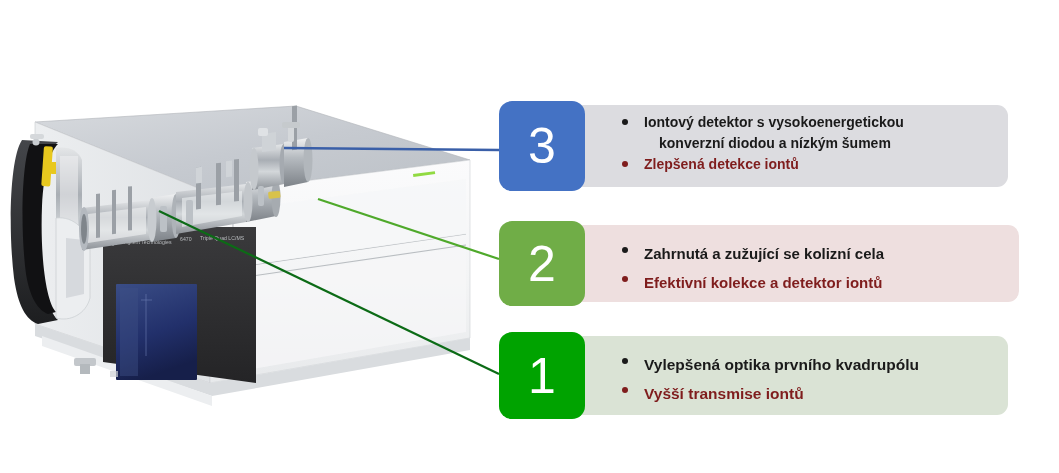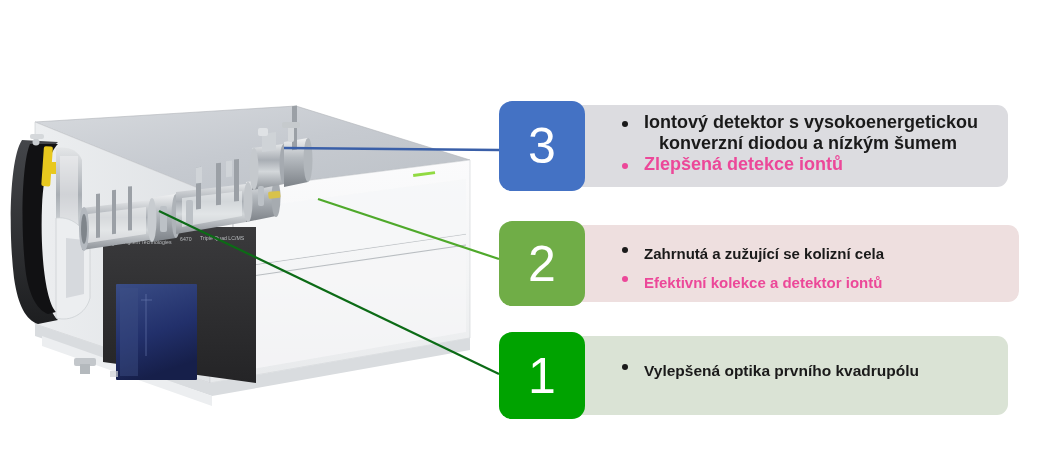--- a/index.html
+++ b/index.html
@@ -88,39 +88,39 @@
     content: "";
     position: absolute;
     left: 6px;
     top: 0.52em;
     width: 6px;
     height: 6px;
     border-radius: 50%;
     background: currentColor;
   }
   .b-dark { color: #1a1a1a; }
-  .b-blue { color: #ec4899; }
+  .b-blue { color: #7f1d1d; }
 
   
   #callout-3 { left: 499px; top: 101px; width: 520px; height: 92px; }
   #callout-3 .callout-num { height: 90px; background: #4472C4; }
   #callout-3 .callout-panel { left: 60px; top: 4px; width: 449px; height: 82px; background: #DCDCE0; }
-  #callout-3 .bullets { left: 117px; top: 11px; font-size: 18px; line-height: 21px; }
+  #callout-3 .bullets { left: 117px; top: 11px; font-size: 14px; line-height: 21px; }
 
   
   #callout-2 { left: 499px; top: 221px; width: 530px; height: 86px; }
   #callout-2 .callout-num { height: 85px; background: #70AD47; }
   #callout-2 .callout-panel { left: 60px; top: 4px; width: 460px; height: 77px; background: #EEDFDF; }
   #callout-2 .bullets { left: 117px; top: 18px; font-size: 15px; line-height: 29px; }
 
   
   #callout-1 { left: 499px; top: 332px; width: 520px; height: 88px; }
   #callout-1 .callout-num { height: 87px; background: #00A300; }
   #callout-1 .callout-panel { left: 60px; top: 4px; width: 449px; height: 79px; background: #DAE3D5; }
-  #callout-1 .bullets { left: 117px; top: 24px; font-size: 15.5px; line-height: 29px; }
+  #callout-1 .bullets { left: 117px; top: 18px; font-size: 15.5px; line-height: 29px; }
 </style>
 </head>
 <body style="background: rgb(255, 255, 255);">
 
 <div id="stage">
 
   <div id="instrument">
     <svg width="500" height="330" viewBox="0 0 500 330">
       <defs>
         <linearGradient id="gTop" x1="0" y1="0" x2="1" y2="1">
@@ -336,16 +336,19 @@
 
   <div class="callout" id="callout-1">
     <div class="callout-panel" style="background: rgb(218, 227, 213);"></div>
     <div class="callout-num" style="background: rgb(0, 163, 0);">
       <span>1</span>
     </div>
     <ul class="bullets">
       <li class="b-dark">
         <span>Vylepšená optika prvního kvadrupólu</span>
       </li>
+      <li class="b-blue">
+        <span>Vyšší transmise iontů</span>
+      </li>
     </ul>
   </div>
 
 </div>
 
 </body></html>

